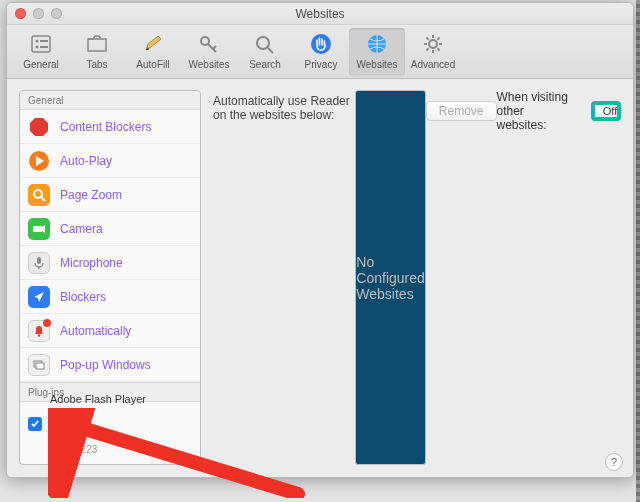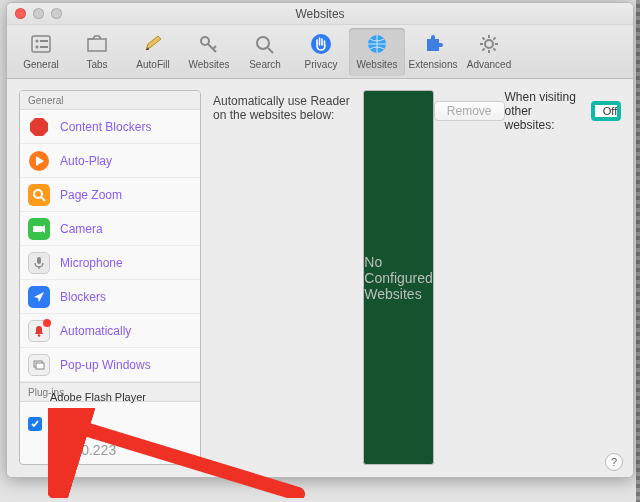--- a/index.html
+++ b/index.html
@@ -18,28 +18,28 @@
 .body { position:absolute; top:77px; left:0; right:0; bottom:0; padding:10px 12px 12px 12px; display:flex; gap:10px; background:#ececec; }
 .sidebar { width:182px; background:#f9f9f9; border:1px solid #bdbdbd; border-radius:4px; display:flex; flex-direction:column; overflow:hidden; }
 .sechdr { font-size:10px; color:#7a7a7a; padding:4px 8px 3px 8px; background:#eeeeee; border-bottom:1px solid #d9d9d9; }
 .sechdr.pl { border-top:1px solid #d9d9d9; }
 .sitem { height:34px; display:flex; align-items:center; gap:10px; padding:0 8px; font-size:12px; color:#8b5cf6; border-bottom:1px solid #ececec; cursor:default; position:relative; }
 .sitem.sel { background:#1a72e8; color:#fff; }
 .sico { width:22px; height:22px; border-radius:4px; display:flex; align-items:center; justify-content:center; flex-shrink:0; }
 .plg { height:44px; display:flex; align-items:center; gap:8px; padding:0 8px; }
 .cbx { width:14px; height:14px; border-radius:3px; background:#1a7af0; display:flex; align-items:center; justify-content:center; }
 .plgt { display:flex; flex-direction:column; }
-.plgt .n { font-size:11px; color:#333; } .plgt .v { font-size:14px; color:#999;margin-top:39px; }
+.plgt .n { font-size:11px; color:#333; } .plgt .v { font-size:10px; color:#999;margin-top:39px; }
 .main { flex:1; display:flex; flex-direction:row; }
 .mhdr { font-size:12px; color:#444; padding:4px 2px 8px 2px; }
-.listbox { flex:1; background:#14532d; border:1px solid #bdbdbd; border-radius:3px; display:flex; align-items:center; justify-content:center; }
+.listbox { flex:1; background:#0c4a6e; border:1px solid #bdbdbd; border-radius:3px; display:flex; align-items:center; justify-content:center; }
 .listbox .ph { color:#bdbdbd; font-size:14px; }
 .mftr { height:34px; display:flex; align-items:center; justify-content:space-between; padding-top:8px; }
 .btn { font-size:12px; color:#aaa; background:linear-gradient(#fdfdfd,#f1f1f1); border:1px solid #cfcfcf; border-radius:4px; padding:2px 12px; }
-.rgrp { display:flex; align-items:center; gap:12px; font-size:12px; color:#333; }
+.rgrp { display:flex; align-items:center; gap:20px; font-size:12px; color:#333; }
 .sel2 { display:flex; align-items:center; background:#fff; border:4px solid #14b8a6; border-radius:4px; height:20px; overflow:hidden; }
 .sel2 .sv { padding:0 8px; font-size:11px; color:#333; }
 .sel2 .ar { width:16px; height:100%; background:#2f7bf5; display:flex; align-items:center; justify-content:center; }
 .help { position:absolute; right:10px; bottom:6px; width:18px; height:18px; border-radius:50%; border:1px solid #bbb; background:#fafafa; display:flex; align-items:center; justify-content:center; font-size:11px; color:#666; }
 .arrow { position:absolute; left:48px; top:408px; width:260px; height:90px; pointer-events:none; }
 .ndot { position:absolute; top:-2px; right:-2px; width:8px; height:8px; background:#ff3b30; border-radius:50%; }
 .peek { position:absolute; right:0; top:0; bottom:0; width:4px; background:repeating-linear-gradient(#999,#999 4px,#777 4px,#777 8px); }
 </style>
 </head>
 <body>
@@ -115,28 +115,20 @@
       <span class="lbl">Privacy</span>
     </div>
     <div class="tbtn sel">
       <span class="ic">
           <svg width="24" height="22" viewBox="0 0 24 22">
             <circle cx="12" cy="11" r="9" fill="#3aa0f0"></circle>
             <path d="M3 11 H21 M12 2 V20 M5 6 Q12 10 19 6 M5 16 Q12 12 19 16" stroke="#cfe8fb" stroke-width="1" fill="none"></path>
           </svg>
         </span>
       <span class="lbl">Websites</span>
-    </div>
-    <div class="tbtn">
-      <span class="ic">
-          <svg width="24" height="22" viewBox="0 0 24 22">
-            <path d="M6 6 h4 v-2 a2 2 0 0 1 4 0 v2 h4 v4 h2 a2 2 0 0 1 0 4 h-2 v4 h-12 z" fill="#3f7fe0"></path>
-          </svg>
-        </span>
-      <span class="lbl">Extensions</span>
     </div>
     <div class="tbtn">
       <span class="ic">
           <svg width="24" height="22" viewBox="0 0 24 22">
             <circle cx="12" cy="11" r="4" fill="none" stroke="#888" stroke-width="2"></circle>
             <g stroke="#888" stroke-width="2">
               <path d="M12 2 V5 M12 17 V20 M3 11 H6 M18 11 H21 M5.5 4.5 L7.6 6.6 M16.4 15.4 L18.5 17.5 M18.5 4.5 L16.4 6.6 M7.6 15.4 L5.5 17.5"></path>
             </g>
           </svg>
         </span>

